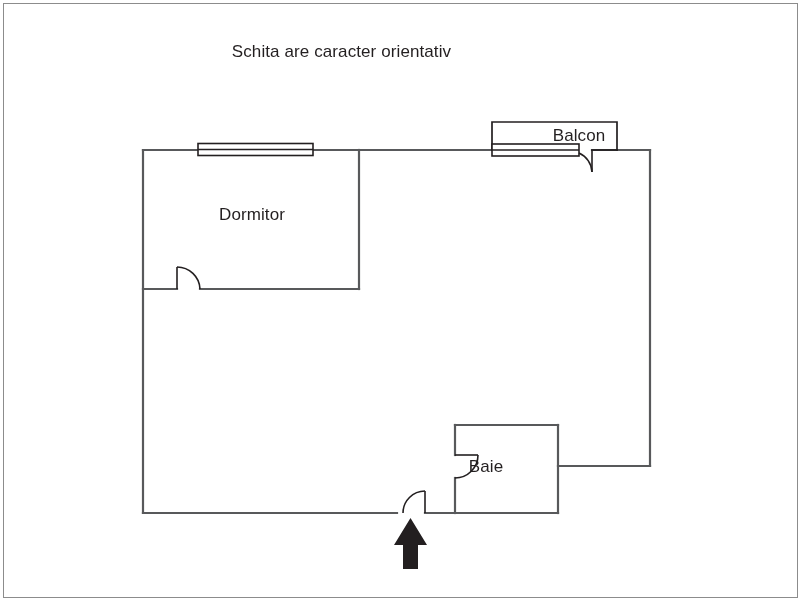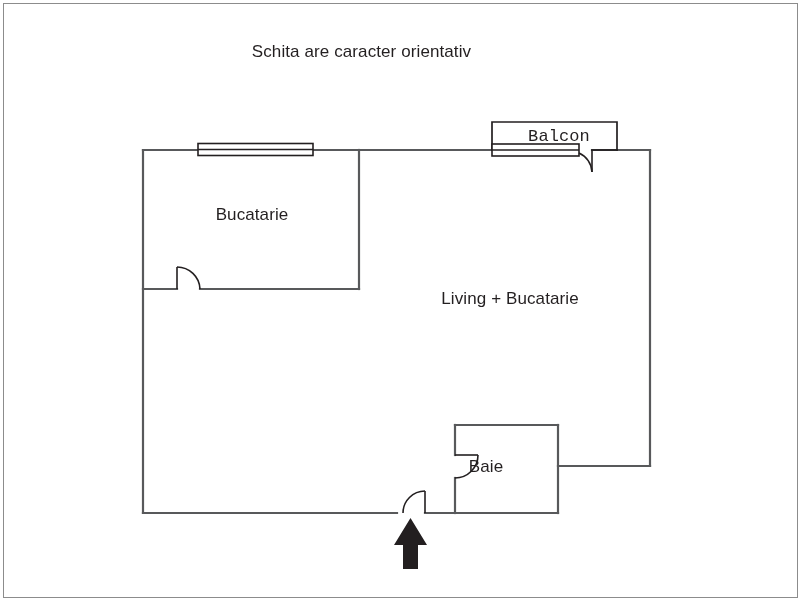--- a/index.html
+++ b/index.html
@@ -36,33 +36,32 @@
   }
   .plan-title {
     position: absolute;
     left: 0;
     top: 42px;
     width: 683px;
     text-align: center;
     font-size: 17px;
     color: #231f20;
     letter-spacing: 0.1px;
-    margin-left: 20px;
   }
   .room-label {
     position: absolute;
     font-size: 17px;
     color: #231f20;
     white-space: nowrap;
     transform: translate(-50%, -50%);
     letter-spacing: 0.1px;
   }
   #label-dormitor { left: 252px; top: 215px; }
   #label-living   { left: 510px; top: 299px; }
-  #label-balcon   { left: 559px; top: 136px; font-family: Liberation Mono, monospace; }
+  #label-balcon   { left: 579px; top: 136px; }
   #label-baie     { left: 486px; top: 467px; }
 </style>
 </head>
 <body>
 
 <div id="page">
 
   <div id="frame-border"></div>
 
   <svg id="plan-svg" viewBox="0 0 802 602" xmlns="http://www.w3.org/2000/svg">
@@ -150,21 +149,20 @@
     </g>
 
     <g>
       <polygon points="410.5,518 427,545 418,545 418,569 403,569 403,545 394,545" fill="#231f20"></polygon>
     </g>
 
   </svg>
 
   <div class="plan-title">Schita are caracter orientativ</div>
 
-  <div class="room-label" id="label-dormitor">Bucatarie</div>
+  <div class="room-label" id="label-dormitor">Dormitor</div>
 
-  <div class="room-label" id="label-living">Living + Bucatarie</div>
 
   <div class="room-label" id="label-balcon">Balcon</div>
 
   <div class="room-label" id="label-baie">Baie</div>
 
 </div>
 
 </body></html>

